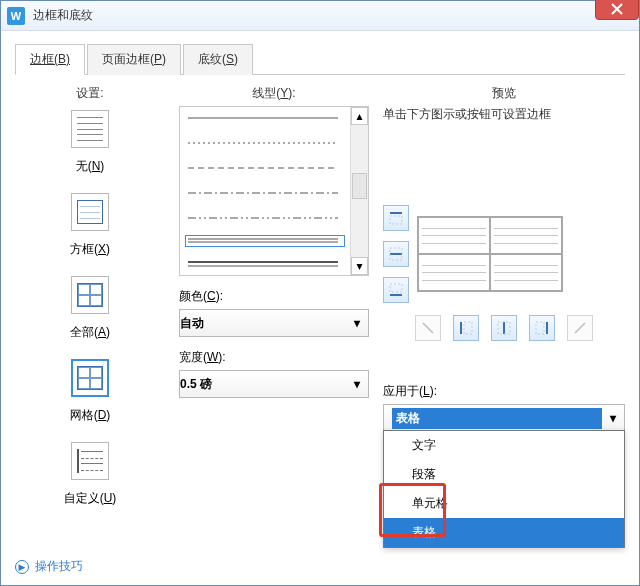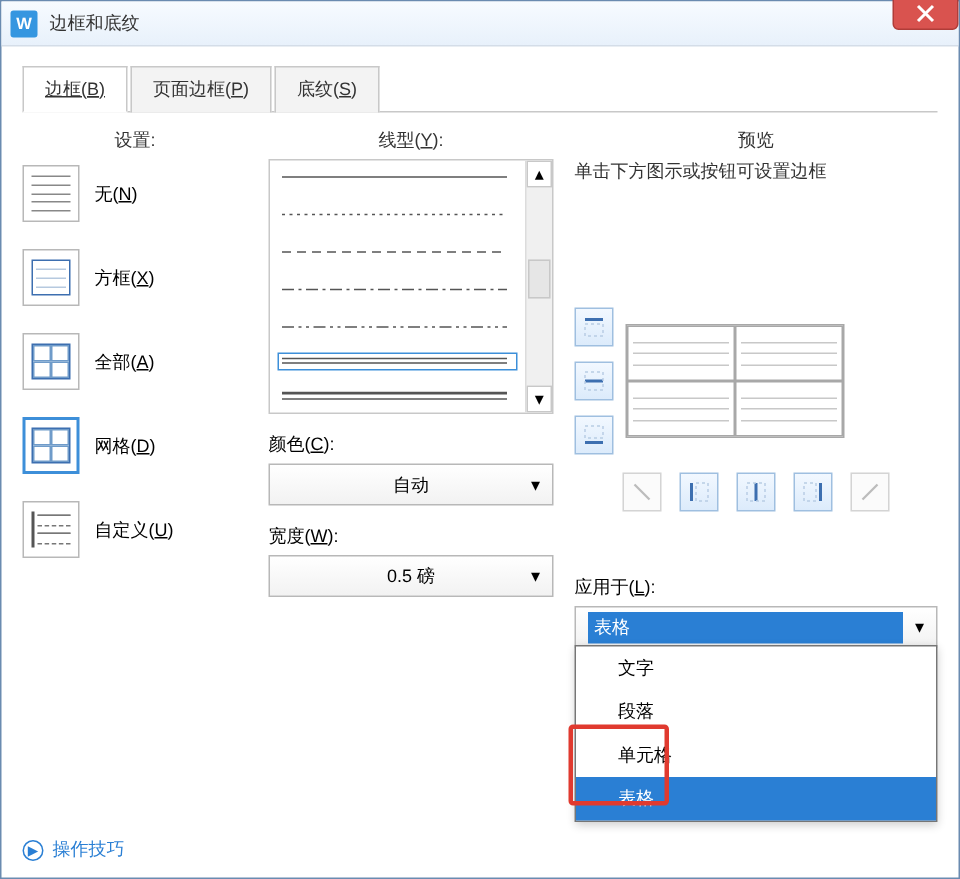--- a/index.html
+++ b/index.html
@@ -12,42 +12,42 @@
   .client { padding: 12px 14px 0 14px; }
   .tabs { display: flex; border-bottom: 1px solid #c8c8c8; }
   .tab { padding: 6px 14px; border: 1px solid #c8c8c8; border-bottom: none; background: #f3f3f3; margin-right: 2px; color: #333; position: relative; top: 1px; cursor:pointer;}
   .tab.active { background: #fff; border-bottom: 1px solid #fff; text-decoration: underline; }
   .tab u { text-decoration: underline; }
   .body { display: flex; padding-top: 10px; gap: 14px; }
   .col1 { width: 150px; }
   .col2 { width: 190px; }
   .col3 { flex: 1; position: relative; }
   .sect-label { margin-bottom: 4px; color:#333;text-align:center;}
-  .setting-row { display:flex; align-items:center; gap:10px; margin: 8px 0 18px 0; cursor:pointer;}
+  .setting-row { display:flex; align-items:center; gap:10px; margin: 8px 0 18px 0; cursor:pointer;flex-direction:column;}
   .setting-swatch { width:38px; height:38px; border:1px solid #b8b8b8; display:flex; align-items:center; justify-content:center; background:#fff;}
   .setting-row.selected .setting-swatch { border:2px solid #3d8fd9; }
   .sw-lines { width:26px; height:24px; display:flex; flex-direction:column; justify-content:space-between;}
   .sw-lines span { display:block; height:1px; background:#888;}
   .sw-box { width:26px; height:24px; border:1.5px solid #3d6fb0; display:flex; flex-direction:column; justify-content:space-around; padding:2px;}
   .sw-box span { height:1px; background:#b6c9df;}
   .sw-grid { width:26px; height:24px; border:1.5px solid #3d6fb0; display:grid; grid-template-columns:1fr 1fr; grid-template-rows:1fr 1fr;}
   .sw-grid div{border:0.5px solid #6f9bc9;}
   .sw-custom { width:26px; height:24px; border-left:2px solid #555; display:flex; flex-direction:column; justify-content:space-around;}
   .sw-custom span{height:1px;background:#999; margin-left:2px;}
   .sw-custom span:nth-child(odd){width:22px; border-top:1px solid #777; height:0;}
   .sw-custom .wavy{height:2px;background:none;border-bottom:1px dashed #777;}
   .line-styles { border:1px solid #c8c8c8; height:170px; display:flex; }
   .line-list { flex:1; overflow:hidden; padding:6px 8px; display:flex; flex-direction:column; gap:14px;}
   .line-item { height:14px; display:flex; align-items:center; }
   .line-item.sel { border:1px solid #3d8fd9; padding:2px; margin:-3px;}
   .scrollbar { width:18px; background:#f0f0f0; border-left:1px solid #dcdcdc; display:flex; flex-direction:column; position:relative;}
   .sb-btn{height:18px;border:1px solid #c8c8c8; background:#fff; display:flex;align-items:center;justify-content:center;}
   .sb-track{flex:1; position:relative;}
   .sb-thumb{position:absolute; top:48px; left:1px; right:1px; height:26px; background:#e6e6e6; border:1px solid #c8c8c8;}
-  .combo { height:28px; border:1px solid #b8b8b8; background:linear-gradient(#fff,#f2f2f2); display:flex; align-items:center; justify-content:center; position:relative; cursor:pointer;}
+  .combo { height:28px; border:1px solid #b8b8b8; background:linear-gradient(#fff,#f2f2f2); display:flex; align-items:center; position:relative; cursor:pointer;font-weight:bold;}
   .combo .caret{position:absolute; right:8px;}
   .wide { width:100%; }
   .sub-label{ margin-top:12px; margin-bottom:4px;}
   .preview-box { border:1px solid #a8a8a8; height:76px; width:146px; display:grid; grid-template-columns:1fr 1fr; grid-template-rows:1fr 1fr;}
   .pv-cell{border:0.5px solid #a8a8a8; display:flex; flex-direction:column; justify-content:space-evenly; padding:3px;}
   .pv-cell span{height:1px;background:#c8c8c8;}
   .pv-row { display:flex; align-items:center; gap:8px;}
   .pv-side-btns{ display:flex; flex-direction:column; gap:10px;}
   .ico-btn { width:26px; height:26px; border:1px solid #9fbfe0; background:linear-gradient(#f2f8ff,#dcebfb); display:flex; align-items:center; justify-content:center; cursor:pointer;}
   .ico-btn.light{ border:1px solid #d4d4d4; background:#fbfbfb;}

